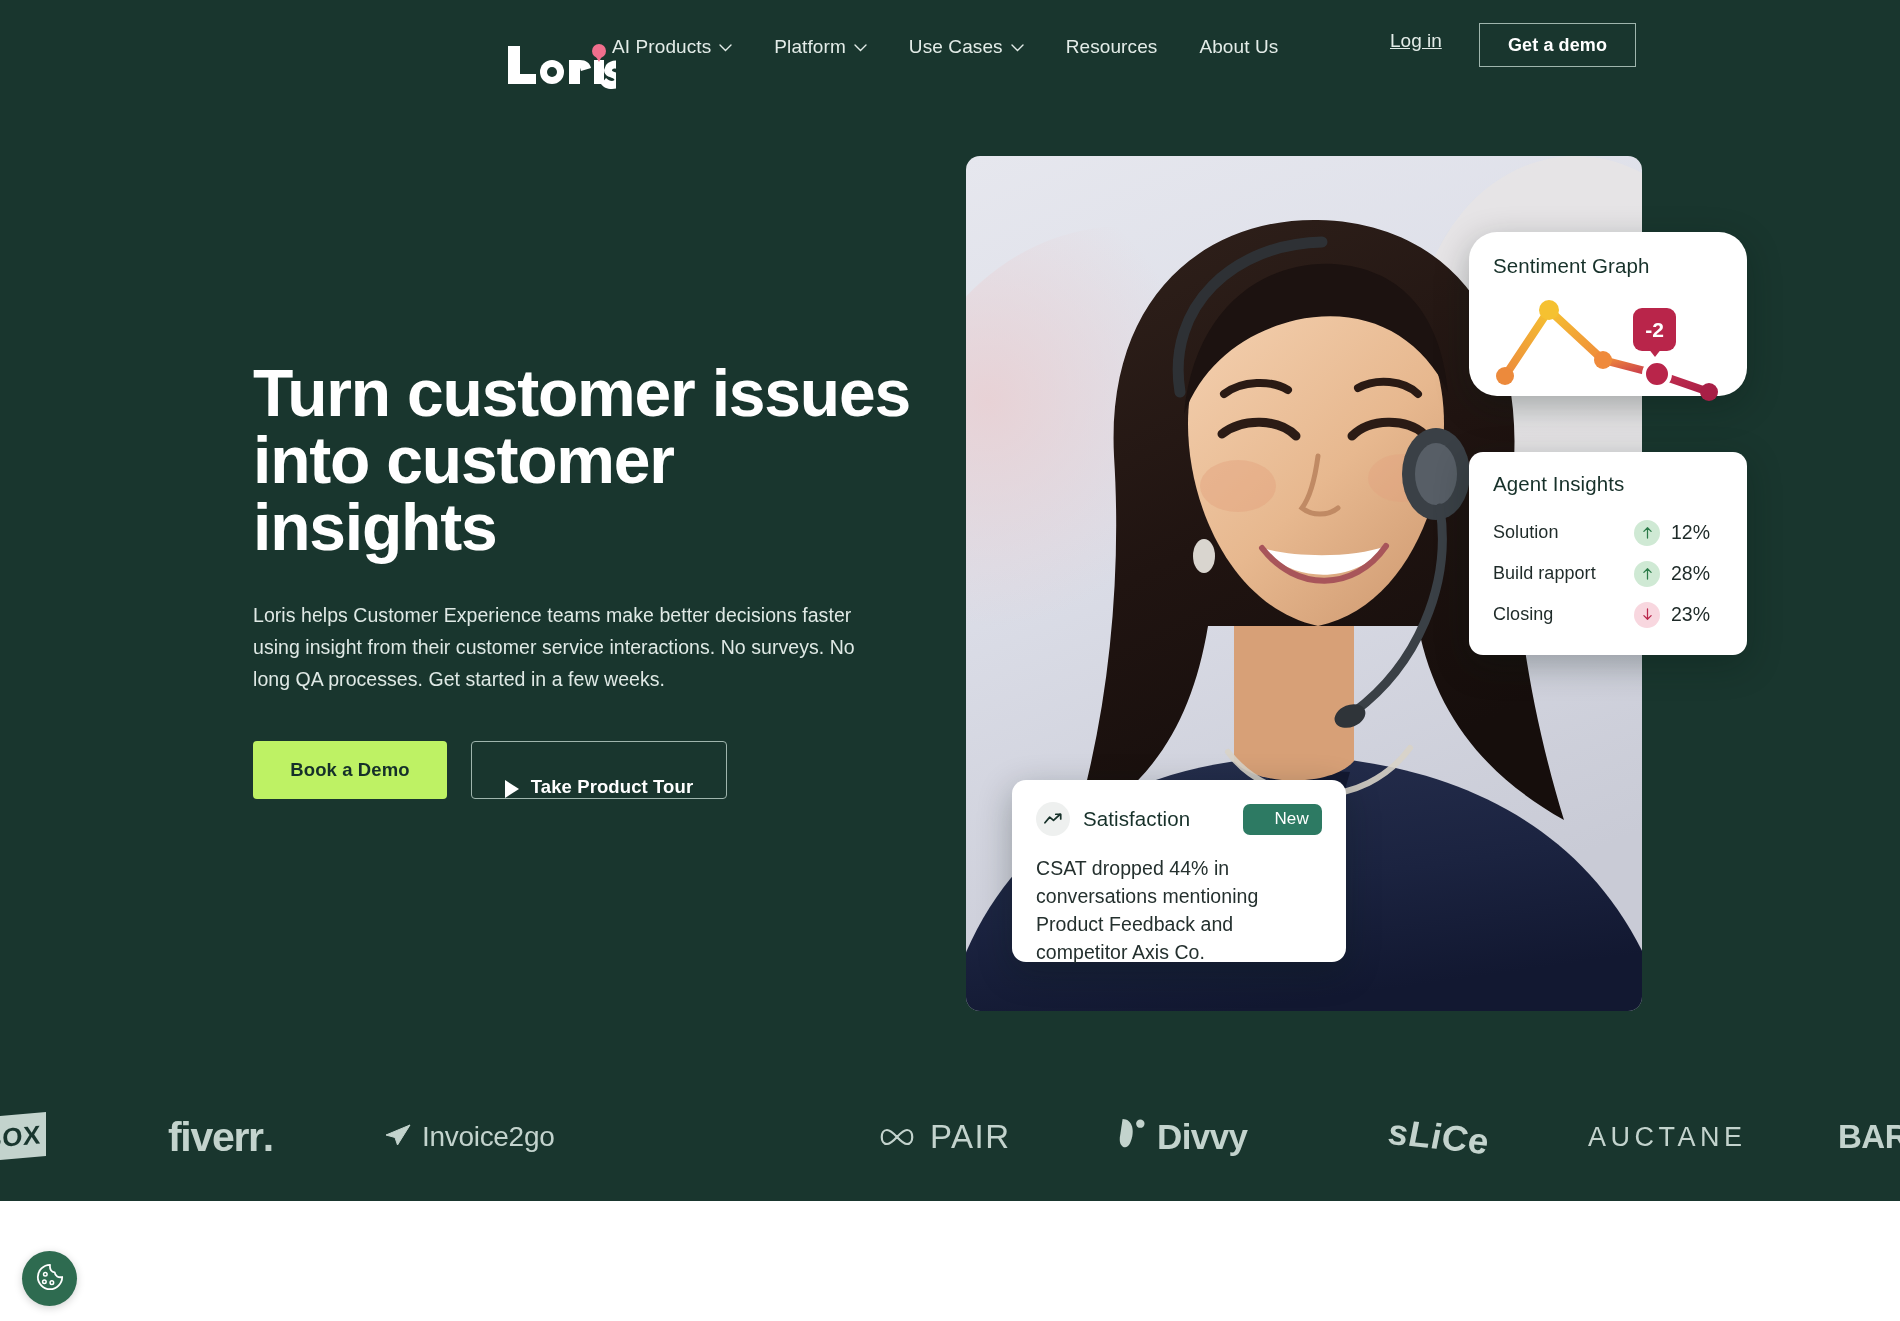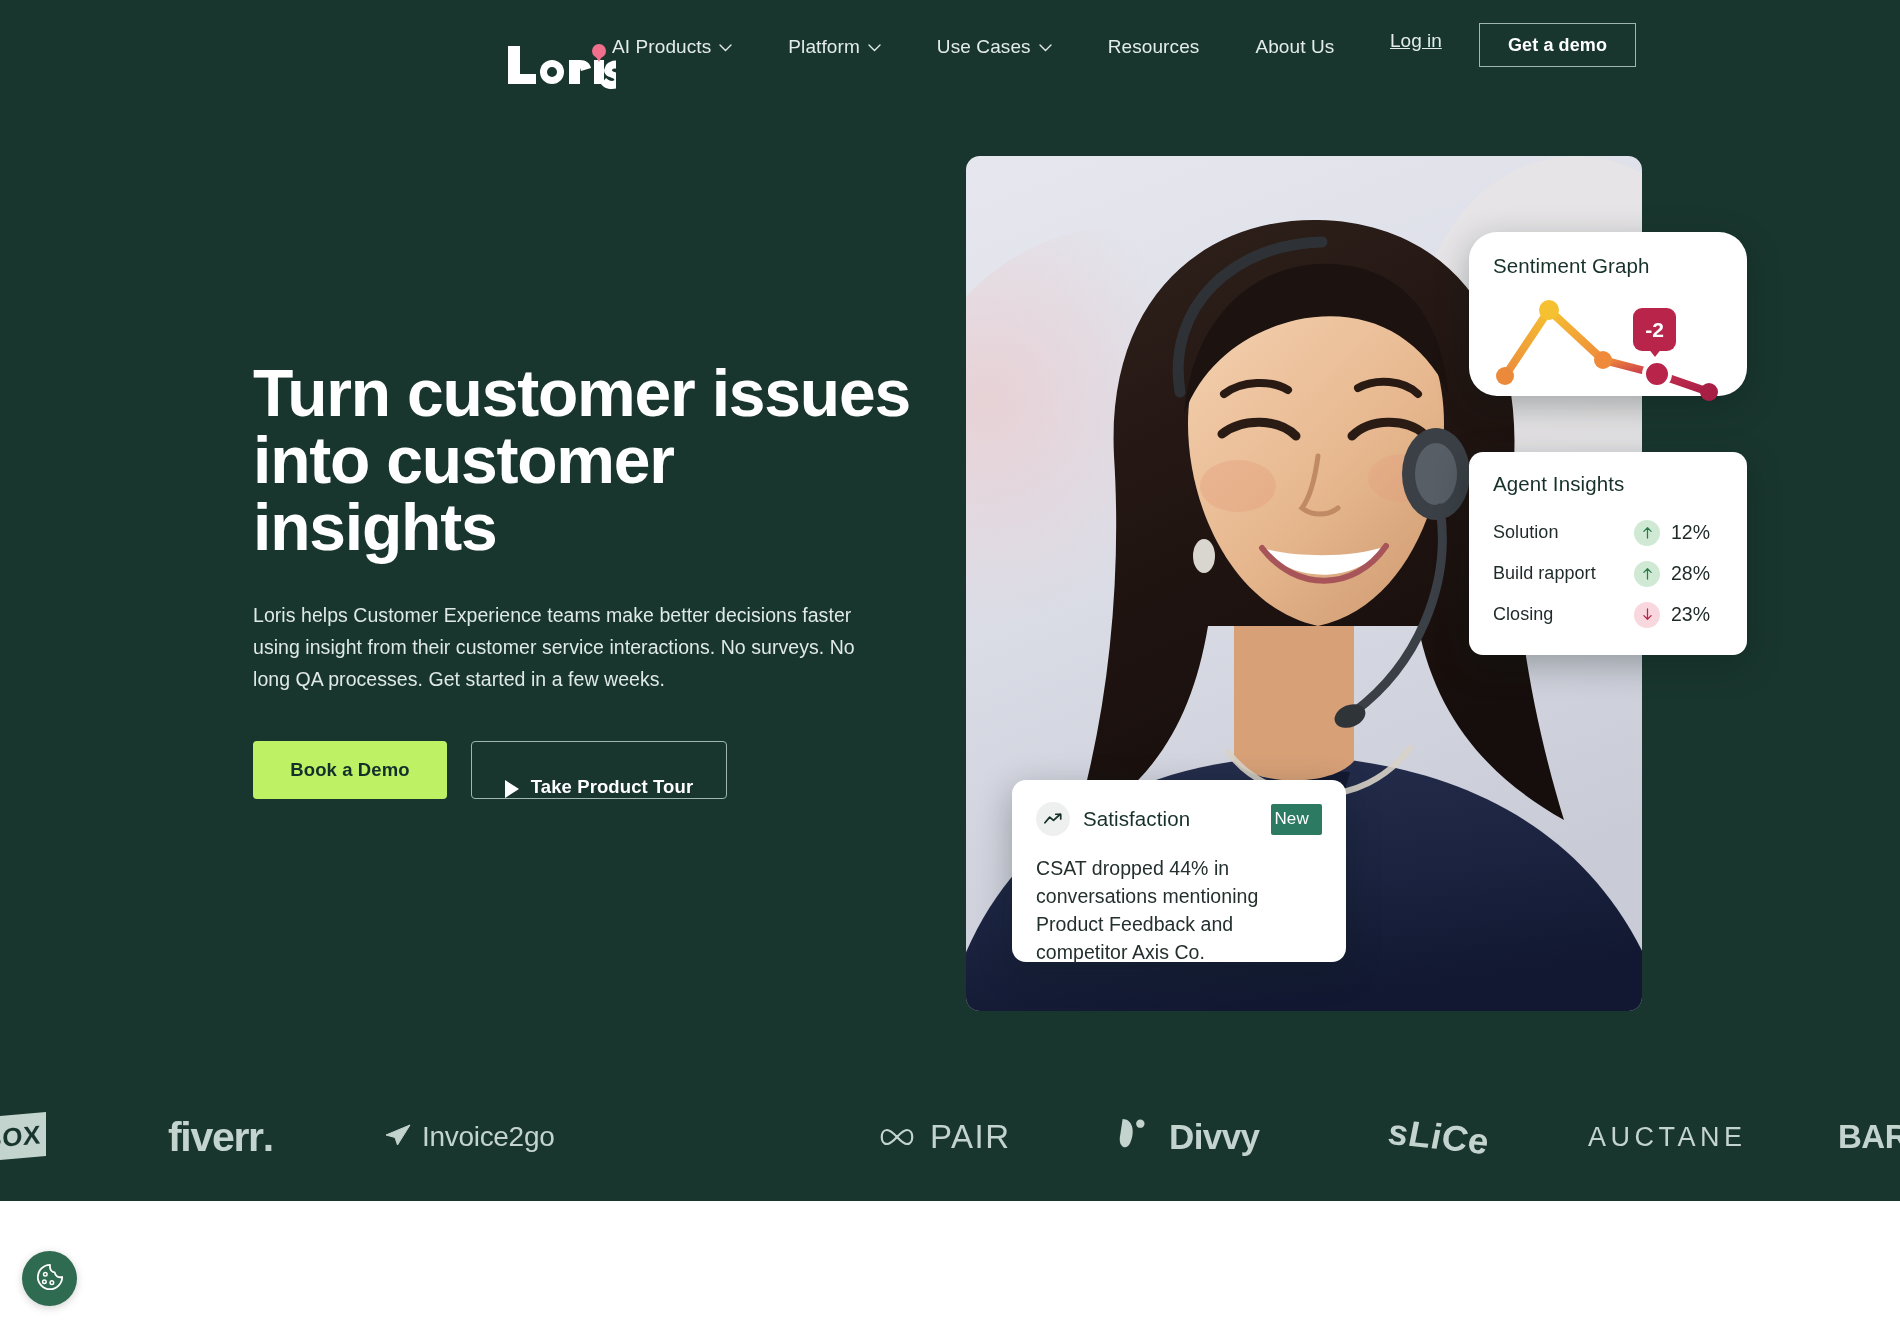--- a/index.html
+++ b/index.html
@@ -48,21 +48,21 @@
     height: 50px;
     display: block;
   }
 
   .nav-links {
     position: absolute;
     left: 612px;
     top: 30px;
     display: flex;
     align-items: center;
-    gap: 14px;
+    gap: 0px;
   }
   .nav-item {
     display: flex;
     align-items: center;
     gap: 8px;
     color: #e3ece8;
     font-size: 19px;
     letter-spacing: .1px;
     padding: 6px 22px 6px 0;
     margin-right: 20px;
@@ -266,22 +266,22 @@
   .sat-title {
     font-size: 20.5px;
     color: #17312a;
     flex: 1;
     letter-spacing: .1px;
   }
   .badge-new {
     background: #2d7a63;
     color: #ffffff;
     font-size: 17px;
-    padding: 5px 13px 6px 3px;
-    border-radius: 2px;
+    padding: 5px 13px 6px 31px;
+    border-radius: 7px;
     letter-spacing: .2px;
     text-align: center;
   }
   .sat-body {
     margin-top: 18px;
     font-size: 19.5px;
     line-height: 28px;
     color: #24302e;
     letter-spacing: .05px;
   }
@@ -317,21 +317,21 @@
   .lg-fiverr .dot { color: #c3d3cd; }
 
   .lg-i2g { left: 385px; display: flex; align-items: center; gap: 11px; font-size: 28px; letter-spacing: -.3px; }
 
   .lg-bill { left: 636px; font-size: 37px; letter-spacing: -1px; }
   .lg-bill b { font-weight: 700; }
   .lg-bill span { font-weight: 400; }
 
   .lg-pair { left: 877px; display: flex; align-items: center; gap: 13px; font-size: 33px; letter-spacing: 1.5px; }
 
-  .lg-divvy { left: 1117px; display: flex; align-items: center; gap: 24px; font-size: 35px; font-weight: 700; letter-spacing: -.6px; }
+  .lg-divvy { left: 1117px; display: flex; align-items: center; gap: 12px; font-size: 35px; font-weight: 700; letter-spacing: -.6px; }
 
   .lg-slice { left: 1388px; font-size: 36px; font-weight: 700; font-style: italic; letter-spacing: .5px; transform: skewY(6deg); }
 
   .lg-auctane { left: 1588px; font-size: 27px; letter-spacing: 4.5px; }
 
   .lg-bark { left: 1838px; font-size: 33px; font-weight: 700; letter-spacing: -.5px; }
 
   
   .bottom-band {
     position: absolute;

